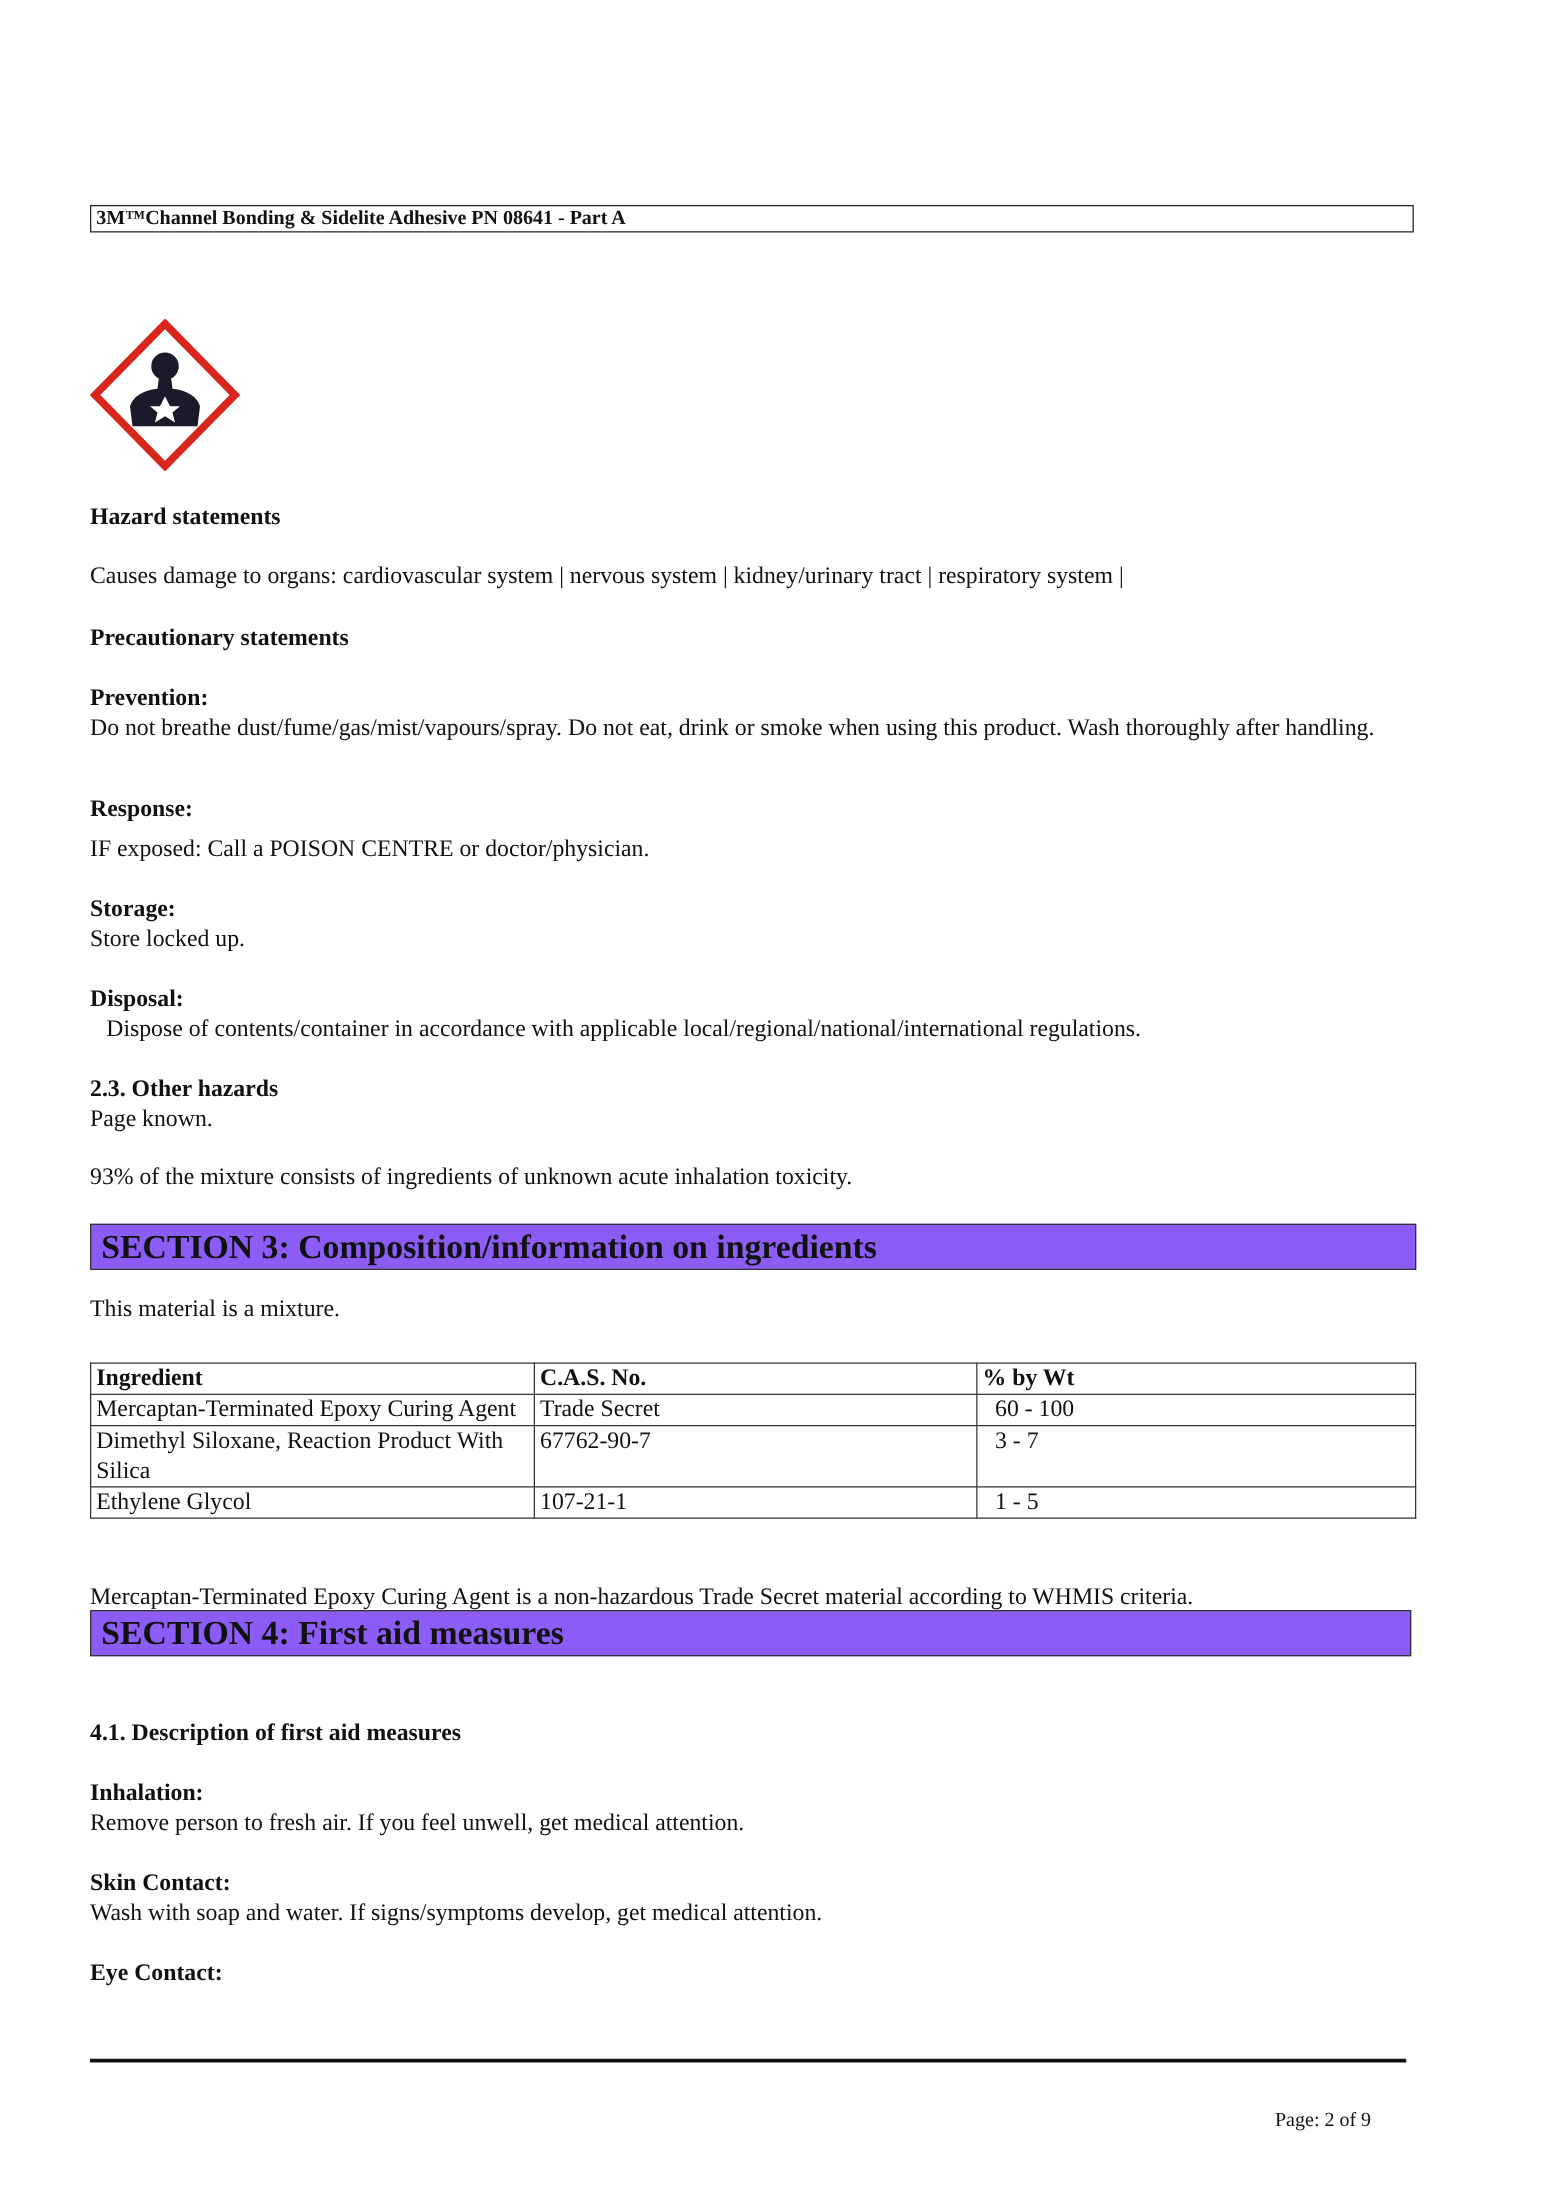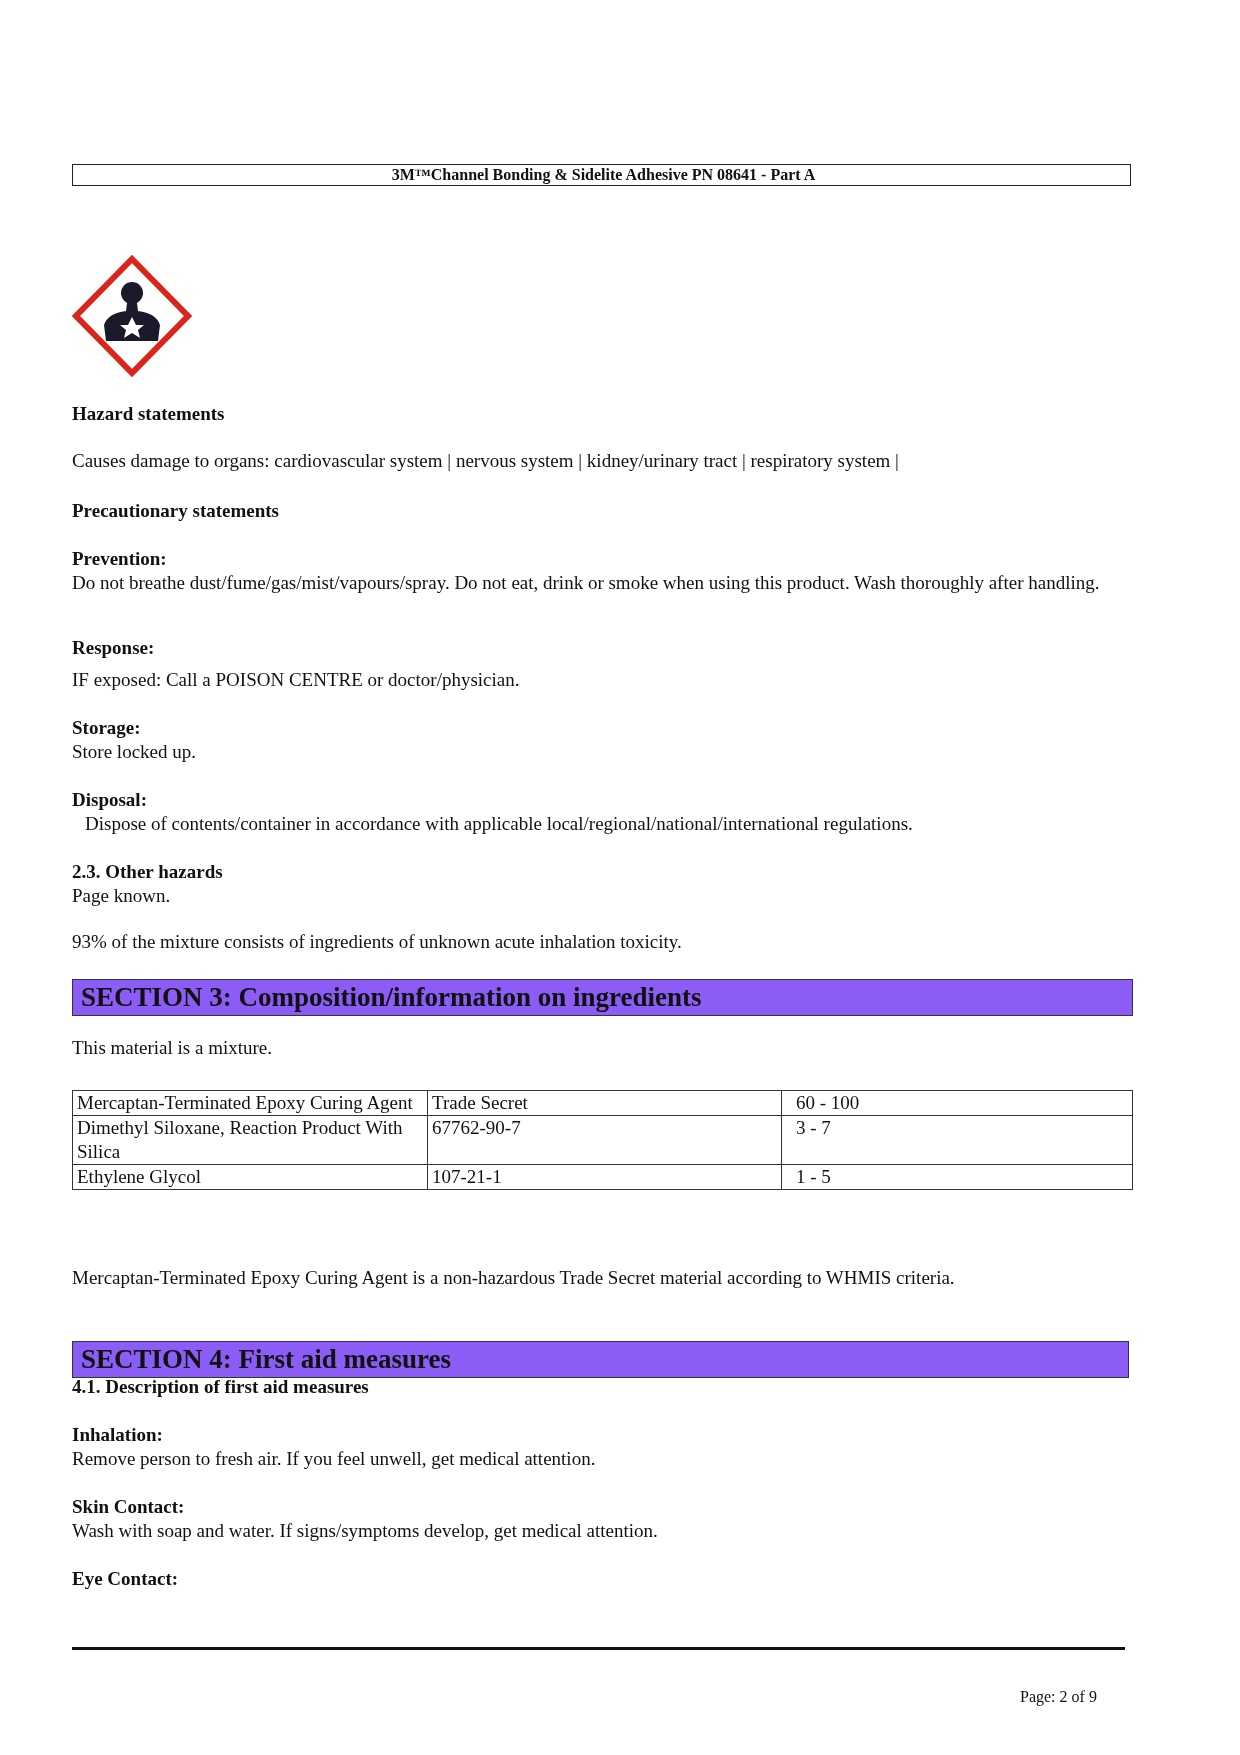--- a/index.html
+++ b/index.html
@@ -1,20 +1,20 @@
 <!DOCTYPE html>
 <html><head>
 <meta charset="utf-8">
 <style>
   html, body { margin: 0; padding: 0; background: #ffffff; }
   body { width: 1240px; height: 1755px; position: relative; overflow: hidden;
          font-family: "Liberation Serif", "DejaVu Serif", serif; color: #111; }
   .abs { position: absolute; }
   .header-box { left: 72px; top: 164px; width: 1059px; height: 22px; border: 1.5px solid #222;
-                box-sizing: border-box; font-weight: bold; font-size: 16px; line-height: 20px; padding-left: 4px; text-align: center; }
+                box-sizing: border-box; font-weight: bold; font-size: 16px; line-height: 20px; padding-left: 4px; }
   .pict { left: 72px; top: 255px; width: 120px; height: 122px; }
   .txt { font-size: 19px; line-height: 24px; left: 72px; }
   .b { font-weight: bold; }
   .section { left: 72px; width: 1061px; height: 37px; background: #8b5cf6; border: 1.5px solid #333;
              box-sizing: border-box; font-weight: bold; font-size: 27px; line-height: 34px; padding-left: 8px; }
   table.ing { position: absolute; left: 72px; top: 1090px; width: 1061px; border-collapse: collapse;
               font-size: 19px; line-height: 24px; }
   table.ing td, table.ing th { border: 1.5px solid #333; vertical-align: top; text-align: left; padding: 0 4px; }
   table.ing th { font-weight: bold; height: 24px; }
   table.ing td.c1 { width: 346px; }
@@ -56,41 +56,46 @@
 
 <div class="abs txt b" style="top:860px;">2.3. Other hazards</div>
 <div class="abs txt" style="top:884px;">Page known.</div>
 <div class="abs txt" style="top:930px;">93% of the mixture consists of ingredients of unknown acute inhalation toxicity.</div>
 
 <div class="abs section" style="top:979px;">SECTION 3: Composition/information on ingredients</div>
 <div class="abs txt" style="top:1036px;">This material is a mixture.</div>
 
 <table class="ing">
   <tbody>
+      <tr>
+    <th>Ingredient</th>
+    <th>C.A.S. No.</th>
+    <th>% by Wt</th>
+  </tr>
   <tr>
     <td class="c1">Mercaptan-Terminated Epoxy Curing Agent</td>
     <td class="c2">Trade Secret</td>
     <td class="c3">60 -  100</td>
   </tr>
   <tr>
     <td class="c1">Dimethyl Siloxane, Reaction Product With Silica</td>
     <td class="c2">67762-90-7</td>
     <td class="c3">3 -  7</td>
   </tr>
   <tr>
     <td class="c1">Ethylene Glycol</td>
     <td class="c2">107-21-1</td>
     <td class="c3">1 -  5</td>
   </tr>
 </tbody>
   </table>
 
 <div class="abs txt" style="top:1266px;">Mercaptan-Terminated Epoxy Curing Agent is a non-hazardous Trade Secret material according to WHMIS criteria.</div>
 
-<div class="abs section" style="top:1341px; width:1057px;">SECTION 4: First aid measures</div>
+<div class="abs section" style="top:1288px; width:1057px;">SECTION 4: First aid measures</div>
 <div class="abs txt b" style="top:1375px;">4.1. Description of first aid measures</div>
 
 <div class="abs txt b" style="top:1423px;">Inhalation:</div>
 <div class="abs txt" style="top:1447px;">Remove person to fresh air.  If you feel unwell, get medical attention.</div>
 
 <div class="abs txt b" style="top:1495px;">Skin Contact:</div>
 <div class="abs txt" style="top:1519px;">Wash with soap and water.  If signs/symptoms develop, get medical attention.</div>
 
 <div class="abs txt b" style="top:1567px;">Eye Contact:</div>
 

